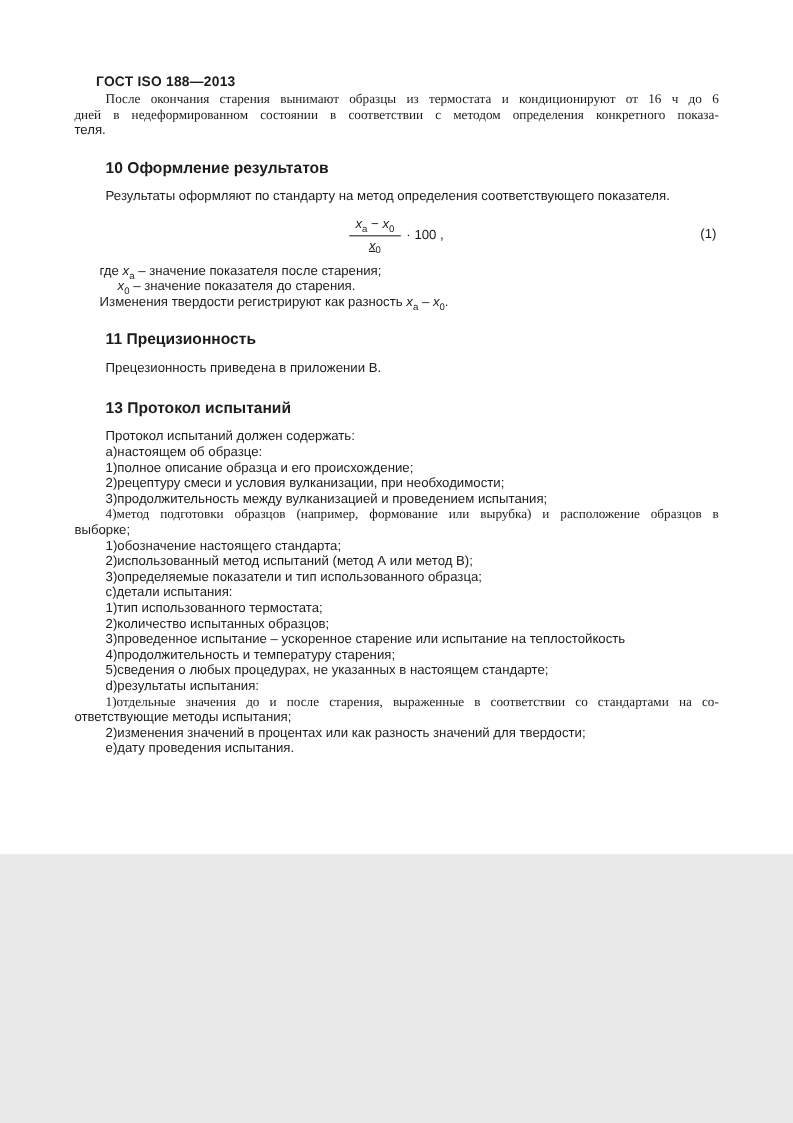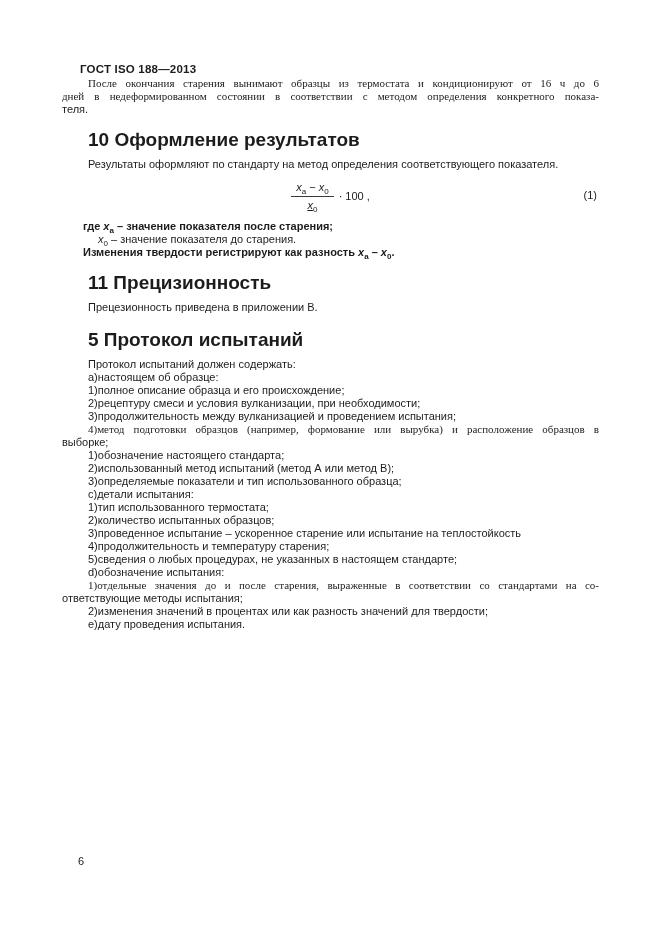--- a/index.html
+++ b/index.html
@@ -1,39 +1,39 @@
 <!DOCTYPE html>
 <html><head>
 <meta charset="utf-8">
 <style>
   html,body{margin:0;padding:0;background:#e9e9e9;}
   .page{
     position:relative;
-    width:661px;height:936px;
+    width:661px;height:712px;
     background:#ffffff;
     font-family:"Liberation Sans", sans-serif;
     color:#1c1c1c;
     overflow:hidden;
     margin:0 auto;
   }
   .running-header{
     position:absolute;left:80px;top:63px;
     font-size:11.5px;font-weight:bold;letter-spacing:.2px;
   }
   .body{
     position:absolute;left:62px;top:77px;width:537px;
     font-size:11px;line-height:13px;
   }
   .ln{white-space:normal;}
   .ln.ind{padding-left:26px;}
-  .ln.hg{padding-left:21px;font-weight:bold;}
+  .ln.hg{padding-left:21px;}
   .ln.hg2{padding-left:36px;}
   .ln.jst{text-align:justify;text-align-last:justify;font-family:Liberation Serif, serif;}
   .heading{
-    font-size:19px;font-weight:bold;
+    font-size:13px;font-weight:bold;
     margin:15px 0 10px 26px;line-height:17px;
   }
   .heading.h12{margin-top:17px;}
   sub{font-size:8px;line-height:0;}
   .v{font-style:italic;}
   .formula-row{
     position:relative;
     display:flex;justify-content:center;align-items:center;
     margin:7px 0 6px 0;height:36px;
   }
@@ -79,40 +79,40 @@
         <div class="ln hg2"><span class="v">x</span><sub>0</sub> – значение показателя до старения.</div>
         <div class="ln hg">Изменения твердости регистрируют как разность <span class="v">x</span><sub>a</sub> – <span class="v">x</span><sub>0</sub>.</div>
       </div>
 
     <div class="heading">11 Прецизионность</div>
 
     <div>
         <div class="ln ind">Прецезионность приведена в приложении В.</div>
       </div>
 
-    <div class="heading h12">5 Протокол испытаний</div>
+    <div class="heading h12">13 Протокол испытаний</div>
 
     <div>
         <div class="ln ind">Протокол испытаний должен содержать:</div>
         <div class="ln ind">a)настоящем об образце:</div>
         <div class="ln ind">1)полное описание образца и его происхождение;</div>
         <div class="ln ind">2)рецептуру смеси и условия вулканизации, при необходимости;</div>
         <div class="ln ind">3)продолжительность между вулканизацией и проведением испытания;</div>
         <div class="ln ind jst">4)метод подготовки образцов (например, формование или вырубка) и расположение образцов в</div>
         <div class="ln">выборке;</div>
         <div class="ln ind">1)обозначение настоящего стандарта;</div>
         <div class="ln ind">2)использованный метод испытаний (метод А или метод В);</div>
         <div class="ln ind">3)определяемые показатели и тип использованного образца;</div>
         <div class="ln ind">c)детали испытания:</div>
         <div class="ln ind">1)тип использованного термостата;</div>
         <div class="ln ind">2)количество испытанных образцов;</div>
         <div class="ln ind">3)проведенное испытание – ускоренное старение или испытание на теплостойкость</div>
         <div class="ln ind">4)продолжительность и температуру старения;</div>
         <div class="ln ind">5)сведения о любых процедурах, не указанных в настоящем стандарте;</div>
-        <div class="ln ind">d)обозначение испытания:</div>
+        <div class="ln ind">d)результаты испытания:</div>
         <div class="ln ind jst">1)отдельные значения до и после старения, выраженные в соответствии со стандартами на со-</div>
         <div class="ln">ответствующие методы испытания;</div>
         <div class="ln ind">2)изменения значений в процентах или как разность значений для твердости;</div>
         <div class="ln ind">e)дату проведения испытания.</div>
       </div>
 
   </div>
 
   <div class="page-number">6</div>
 

